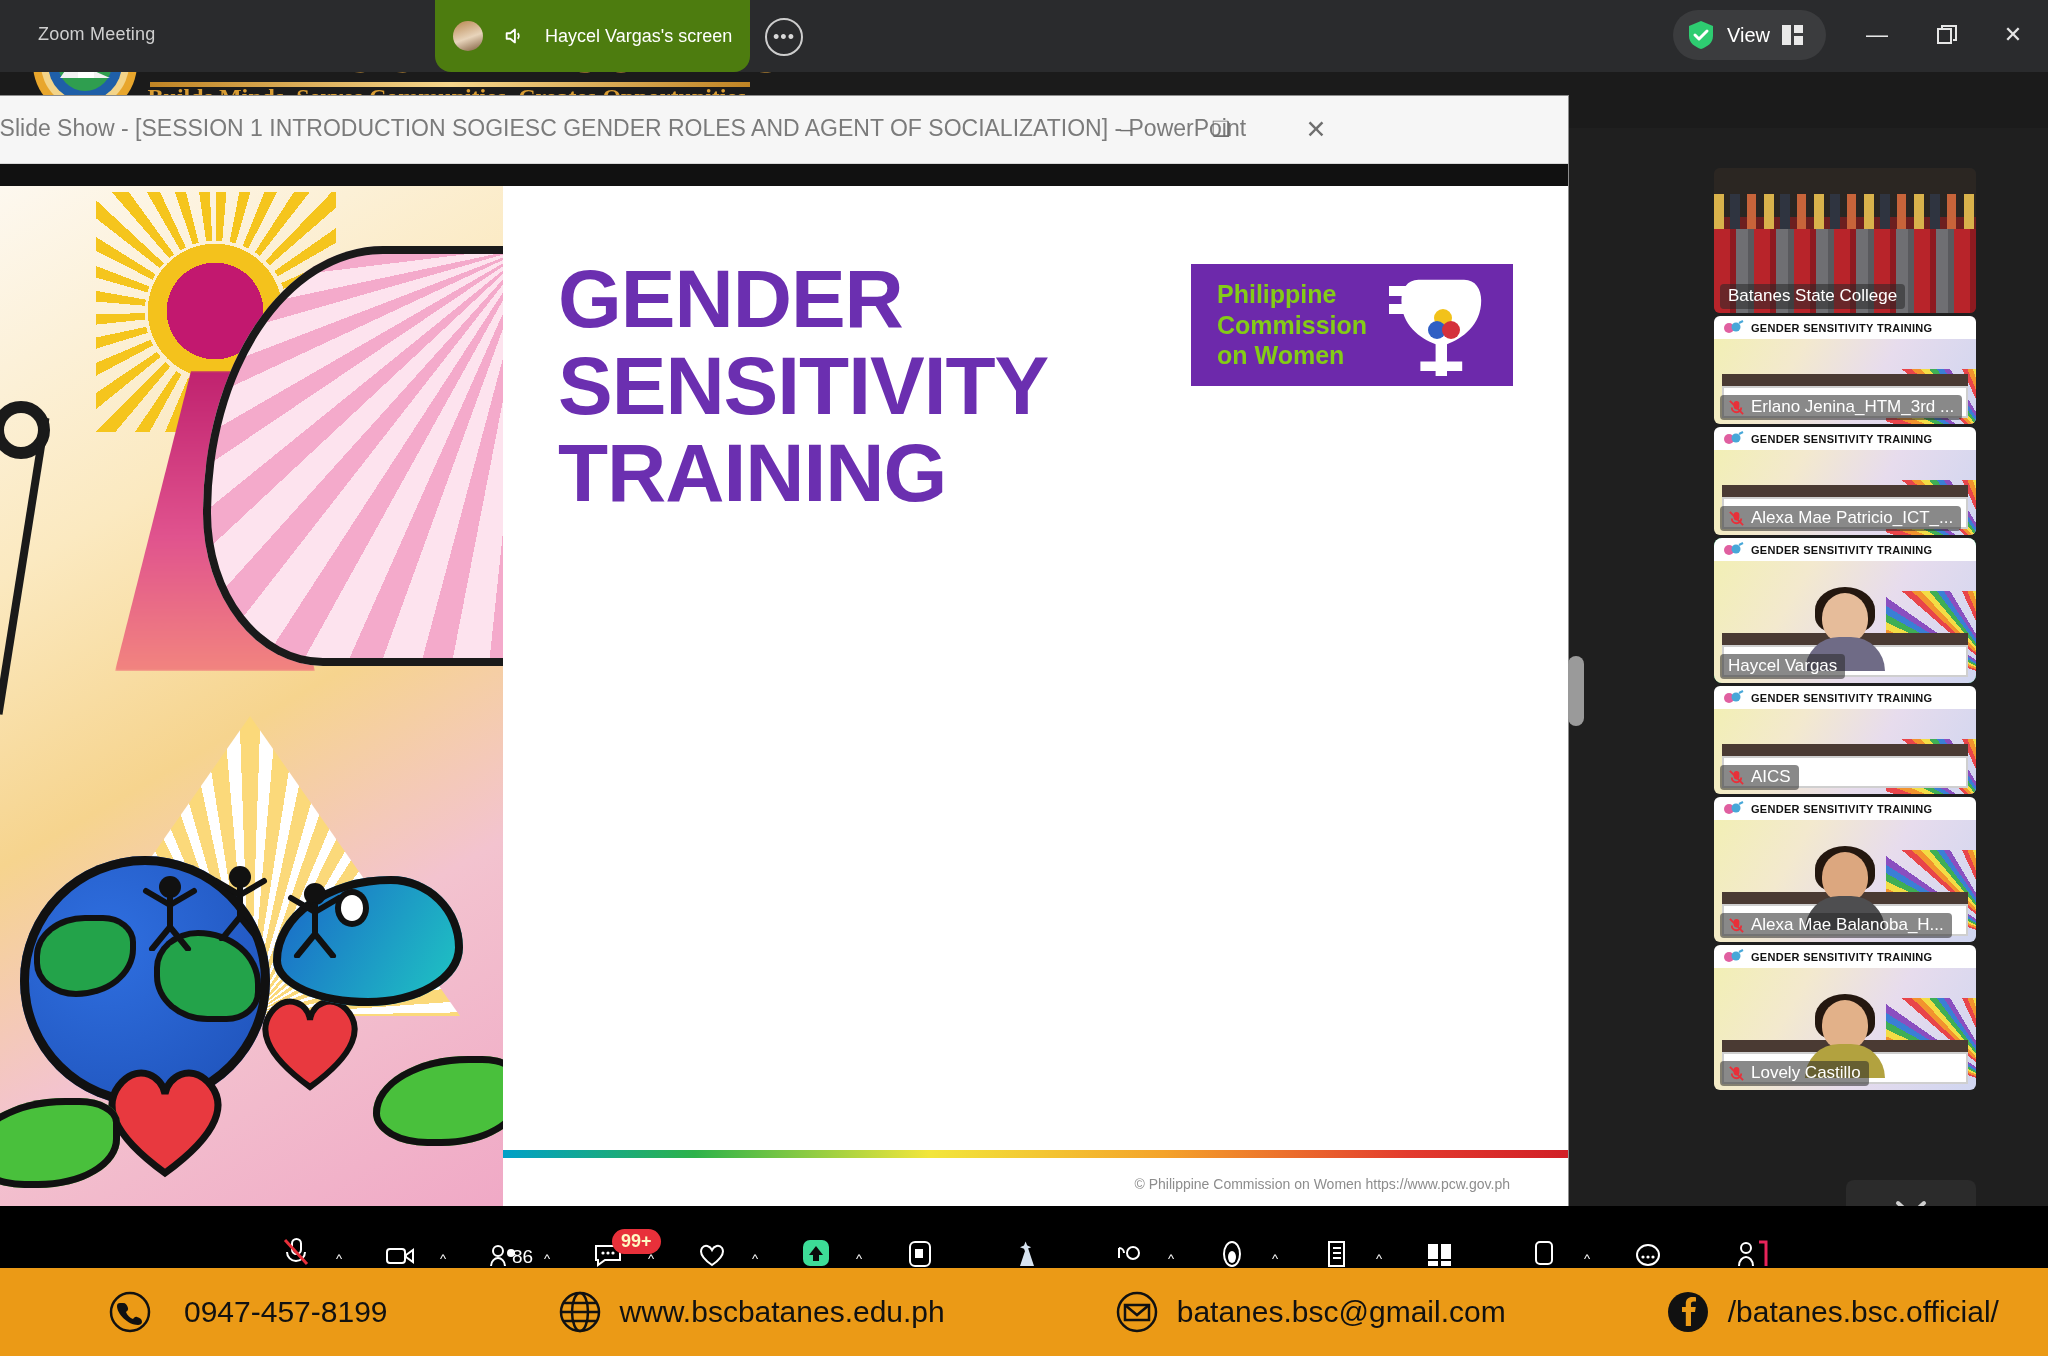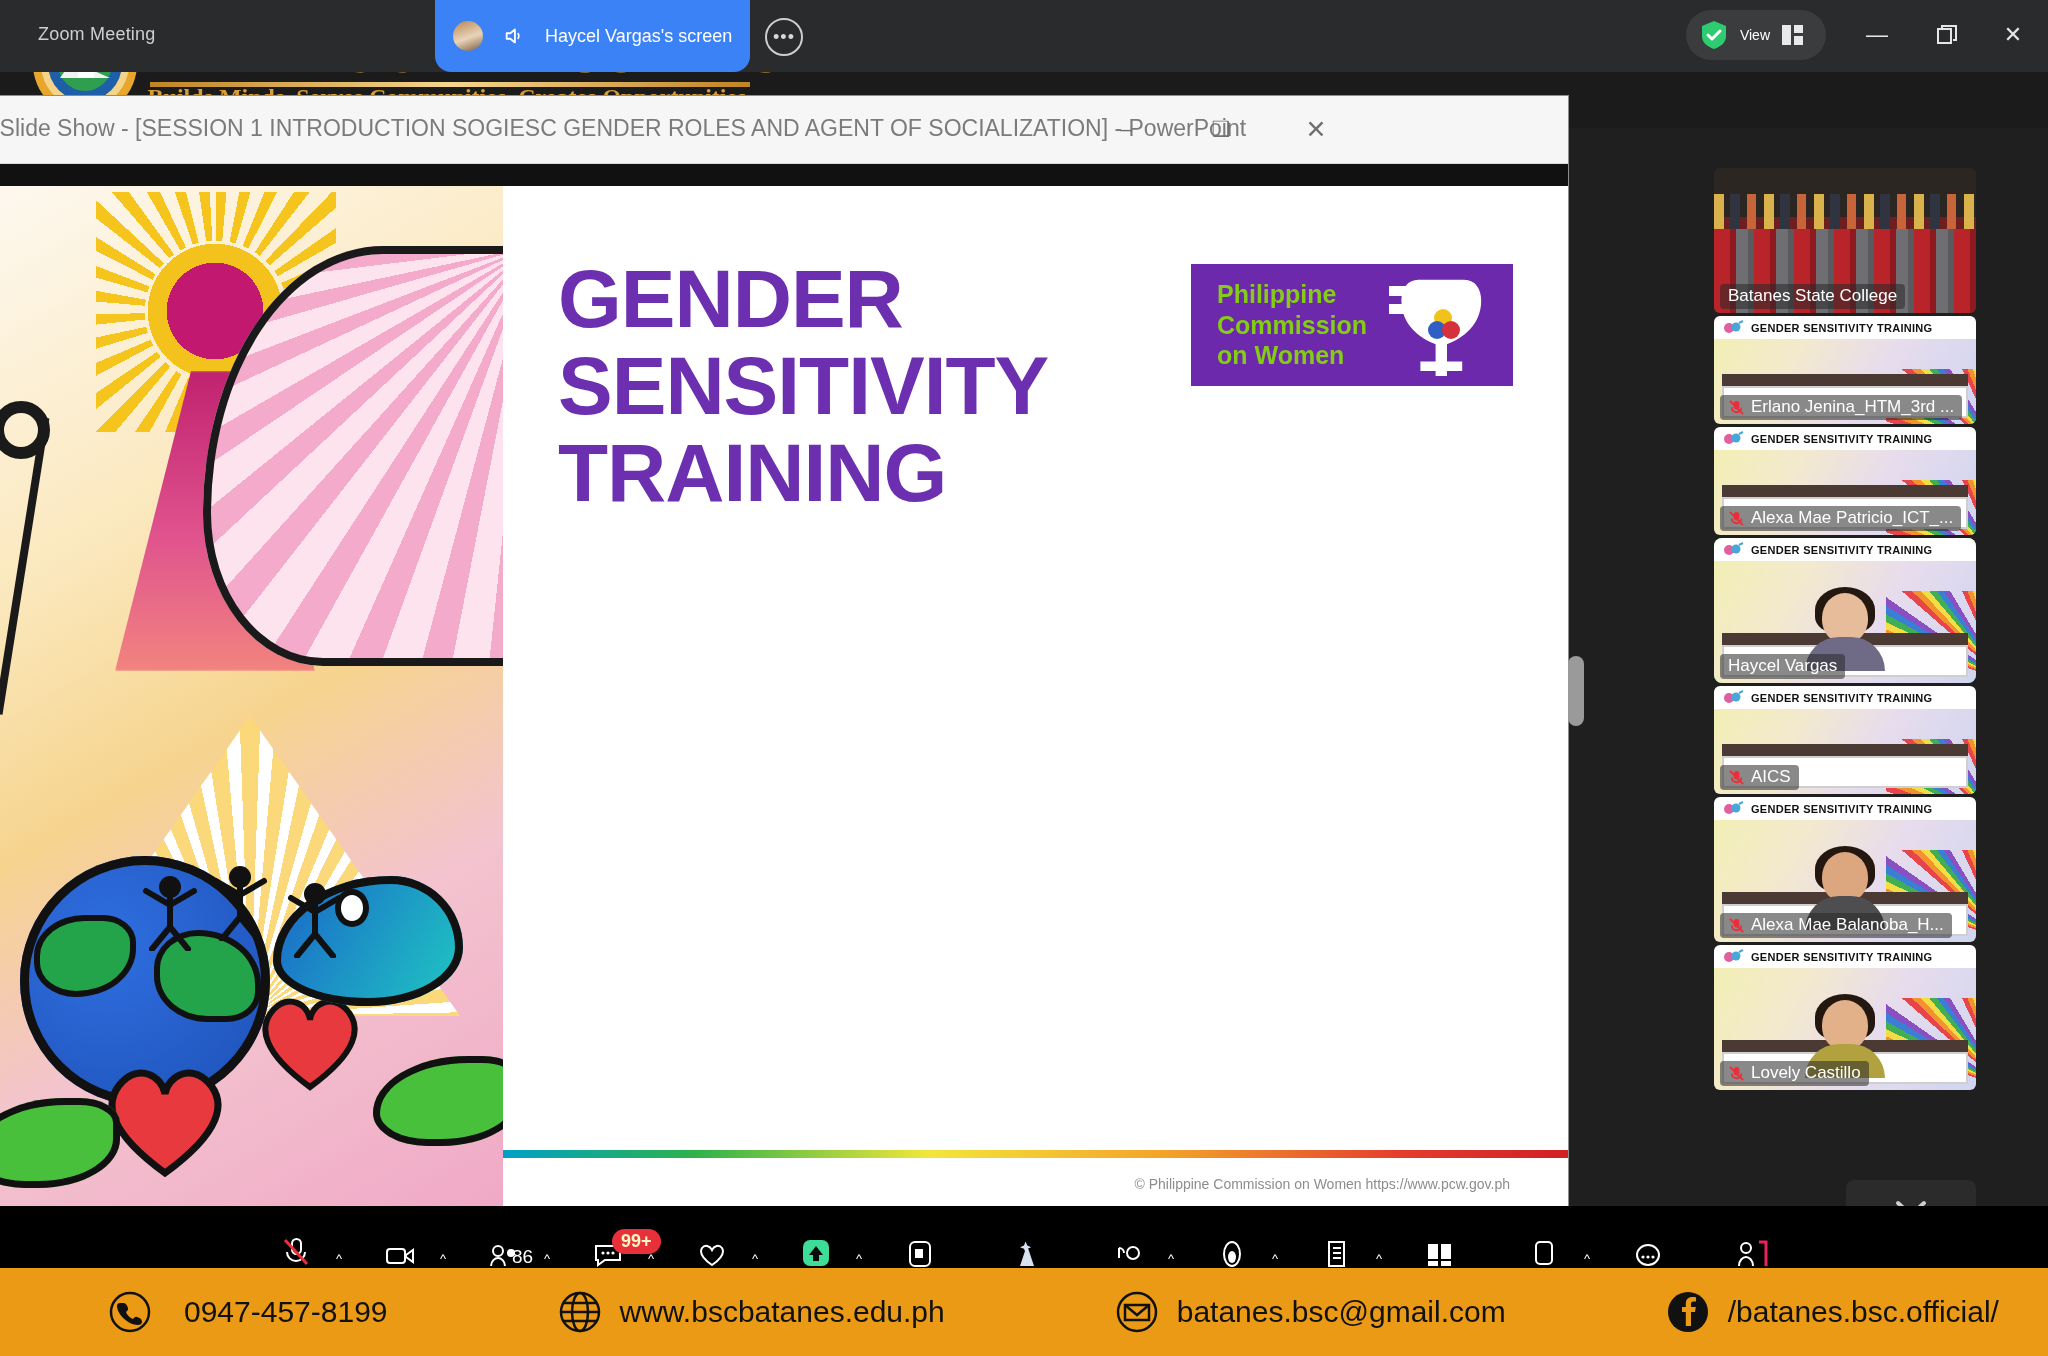--- a/index.html
+++ b/index.html
@@ -7,37 +7,37 @@
               font-family:"Liberation Sans", sans-serif; }
 
   #root { position:relative; width:2048px; height:1356px; background:#1f1f1f; }
 
   
   .zoom-topbar { position:absolute; left:0; top:0; width:2048px; height:72px;
                  background:#2a2b2d; z-index:5; }
   .meeting-label { position:absolute; left:38px; top:24px; font-size:18px;
                    color:#cfcfcf; letter-spacing:.2px; white-space:nowrap; }
   .share-pill { position:absolute; left:435px; top:0px; width:315px; height:72px;
-                background:#3b82f6; border-radius:0 0 16px 16px;
+                background:#4d7c0f; border-radius:0 0 16px 16px;
                 display:flex; align-items:center; gap:20px; padding:0 18px; }
   .share-pill .av { width:30px; height:30px; border-radius:50%;
                     background:linear-gradient(160deg,#b8864f,#e8d4bb 55%,#7d5a3b);
                     flex:0 0 auto; }
   .spk-ico { width:22px; height:22px; flex:0 0 auto; }
   .share-text { font-size:18px; color:#ffffff; white-space:nowrap; }
   .dots-btn { position:absolute; left:765px; top:18px; width:38px; height:38px;
               border:2px solid #cdcdcd; border-radius:50%;
               display:flex; align-items:center; justify-content:center; }
   .dots-btn span { color:#d8d8d8; font-size:18px; line-height:0; letter-spacing:1px; }
 
   .view-chip { position:absolute; right:222px; top:10px; height:50px;
                background:#3b3c3e; border-radius:25px; display:flex;
                align-items:center; gap:12px; padding:0 22px 0 14px; }
   .shield { width:28px; height:30px; flex:0 0 auto; }
-  .view-label { color:#fff; font-size:14px; }
+  .view-label { color:#fff; font-size:20px; }
   .layout-ico { width:22px; height:20px; display:flex; gap:3px; }
   .layout-ico i { display:block; background:#e9e9e9; }
   .layout-ico i.l { width:9px; height:20px; }
   .layout-ico i.r { width:9px; height:20px;
       background:linear-gradient(#e9e9e9 0 40%, transparent 40% 55%, #e9e9e9 55% 100%); }
 
   .win-btn { position:absolute; top:14px; width:42px; height:42px; color:#e6e6e6;
              display:flex; align-items:center; justify-content:center; font-size:22px; }
   .win-min { right:150px; } .win-max { right:80px; } .win-close { right:14px; }
 

